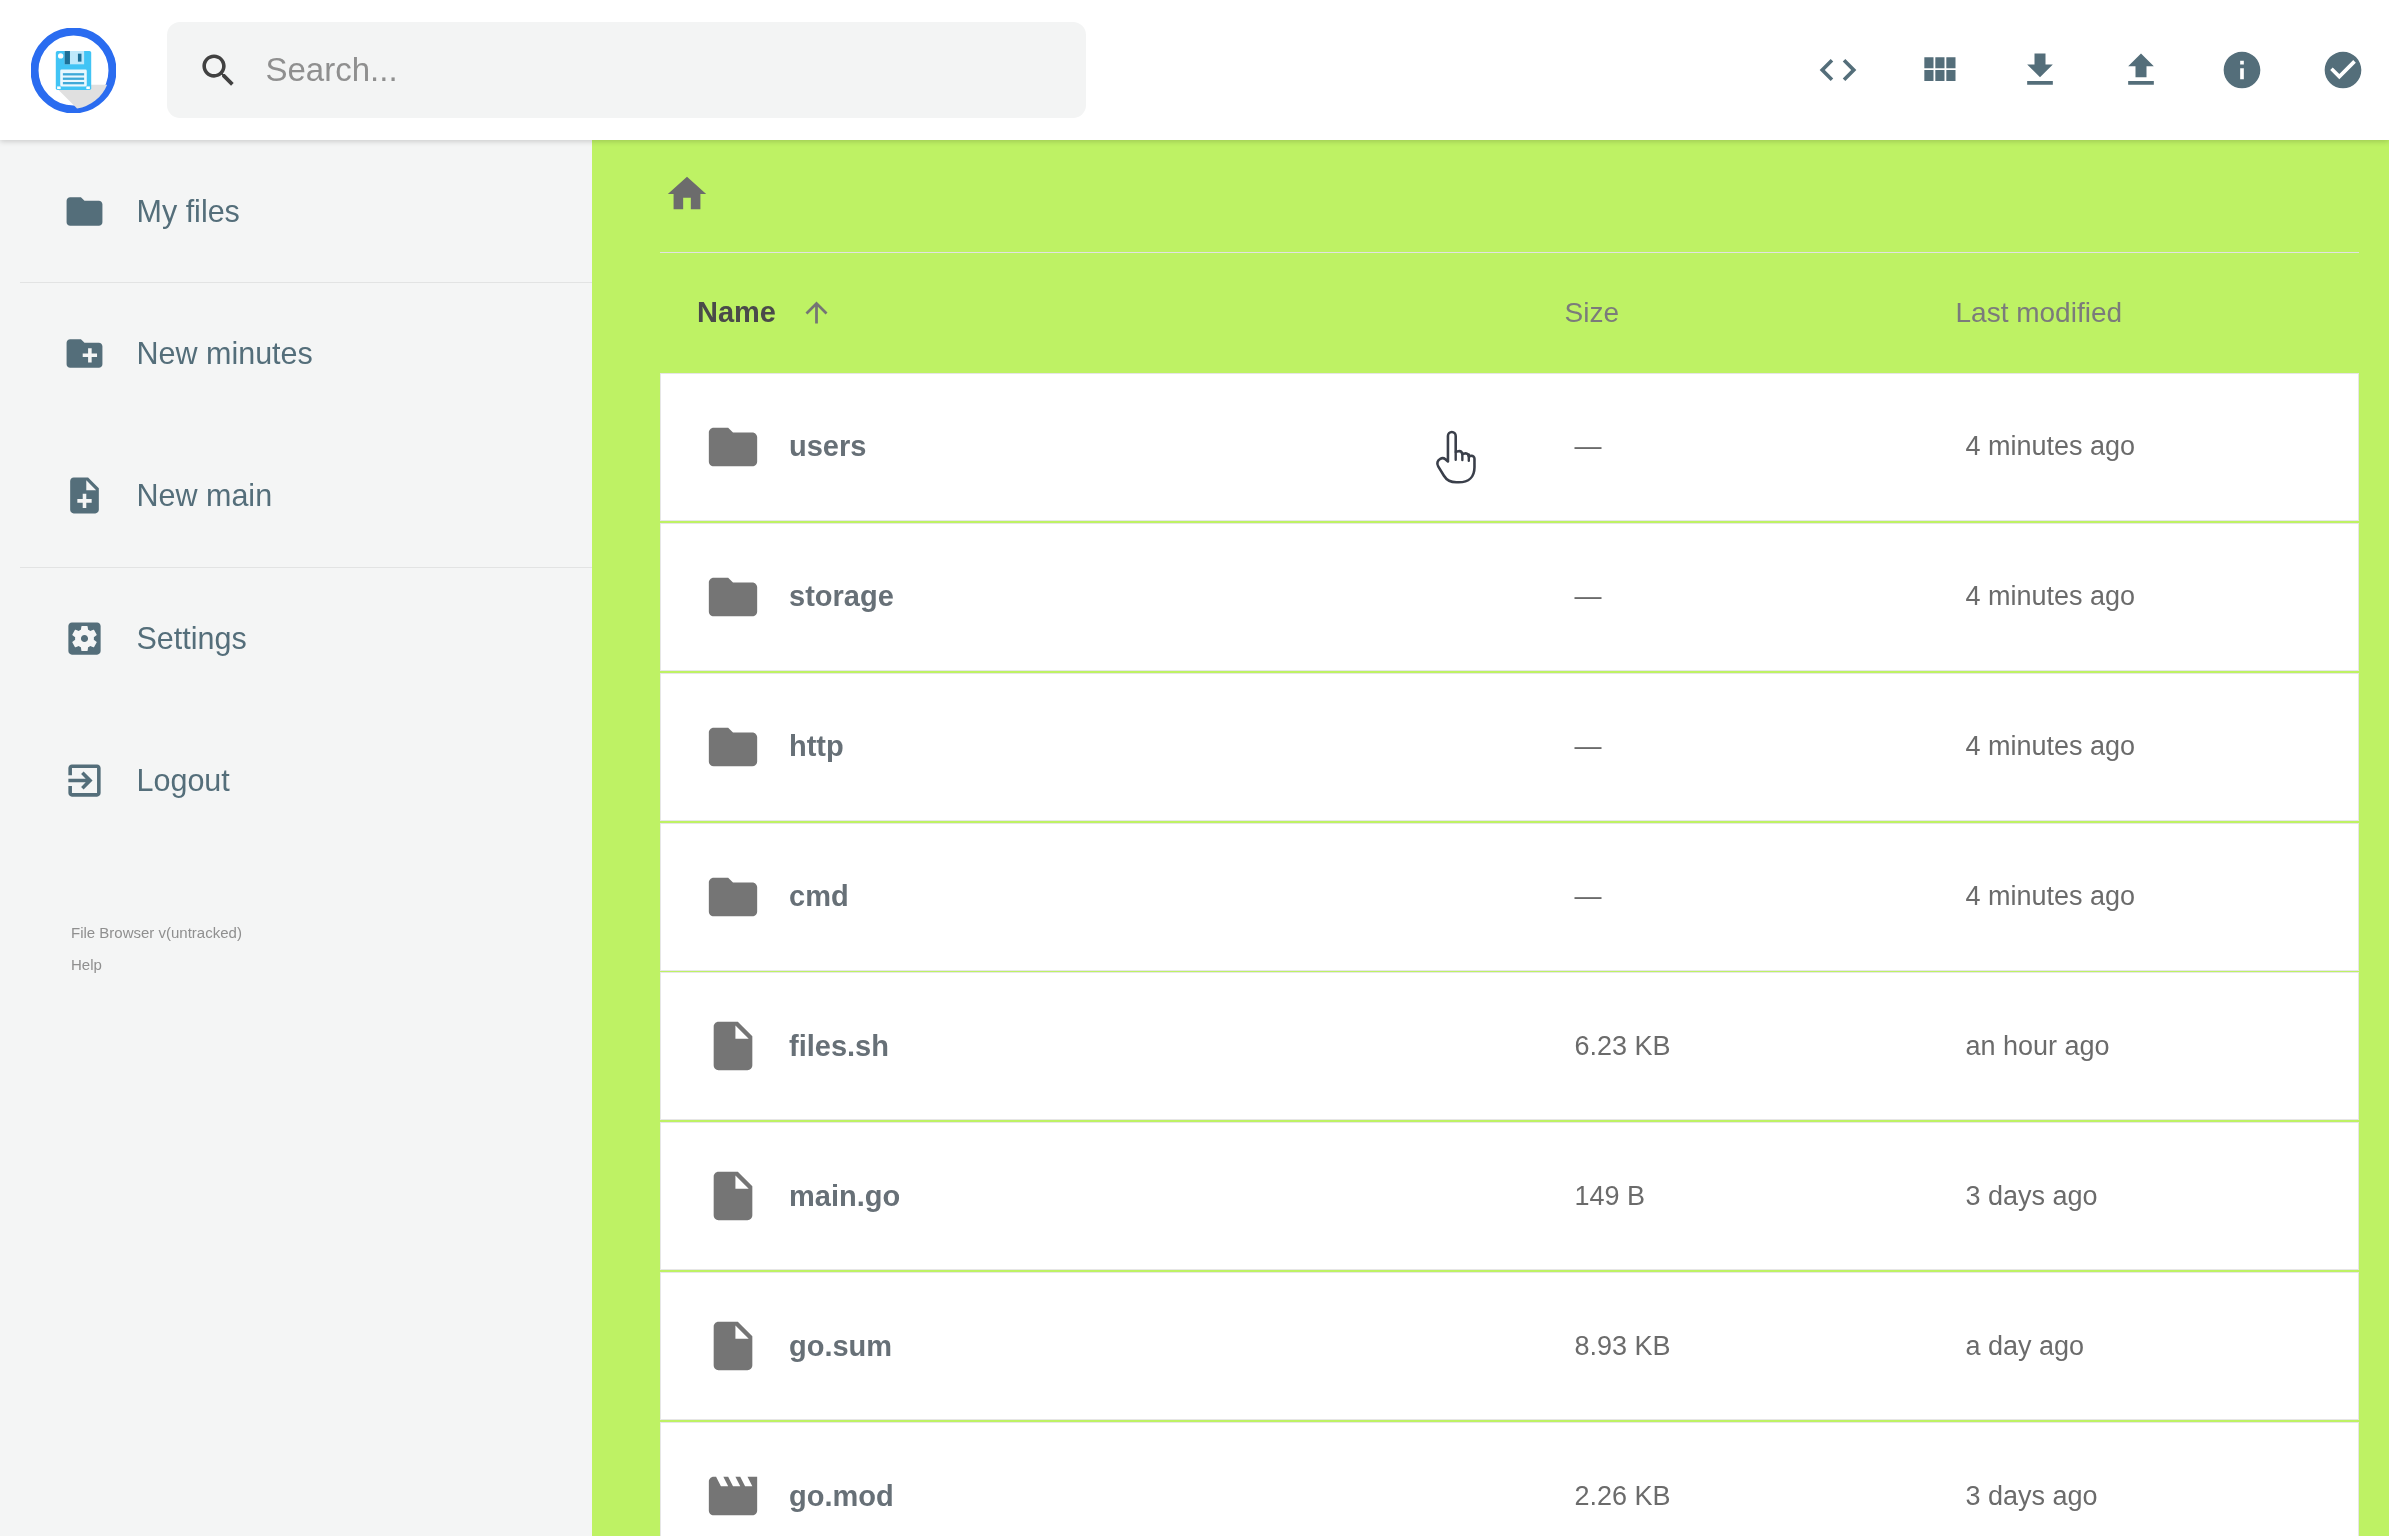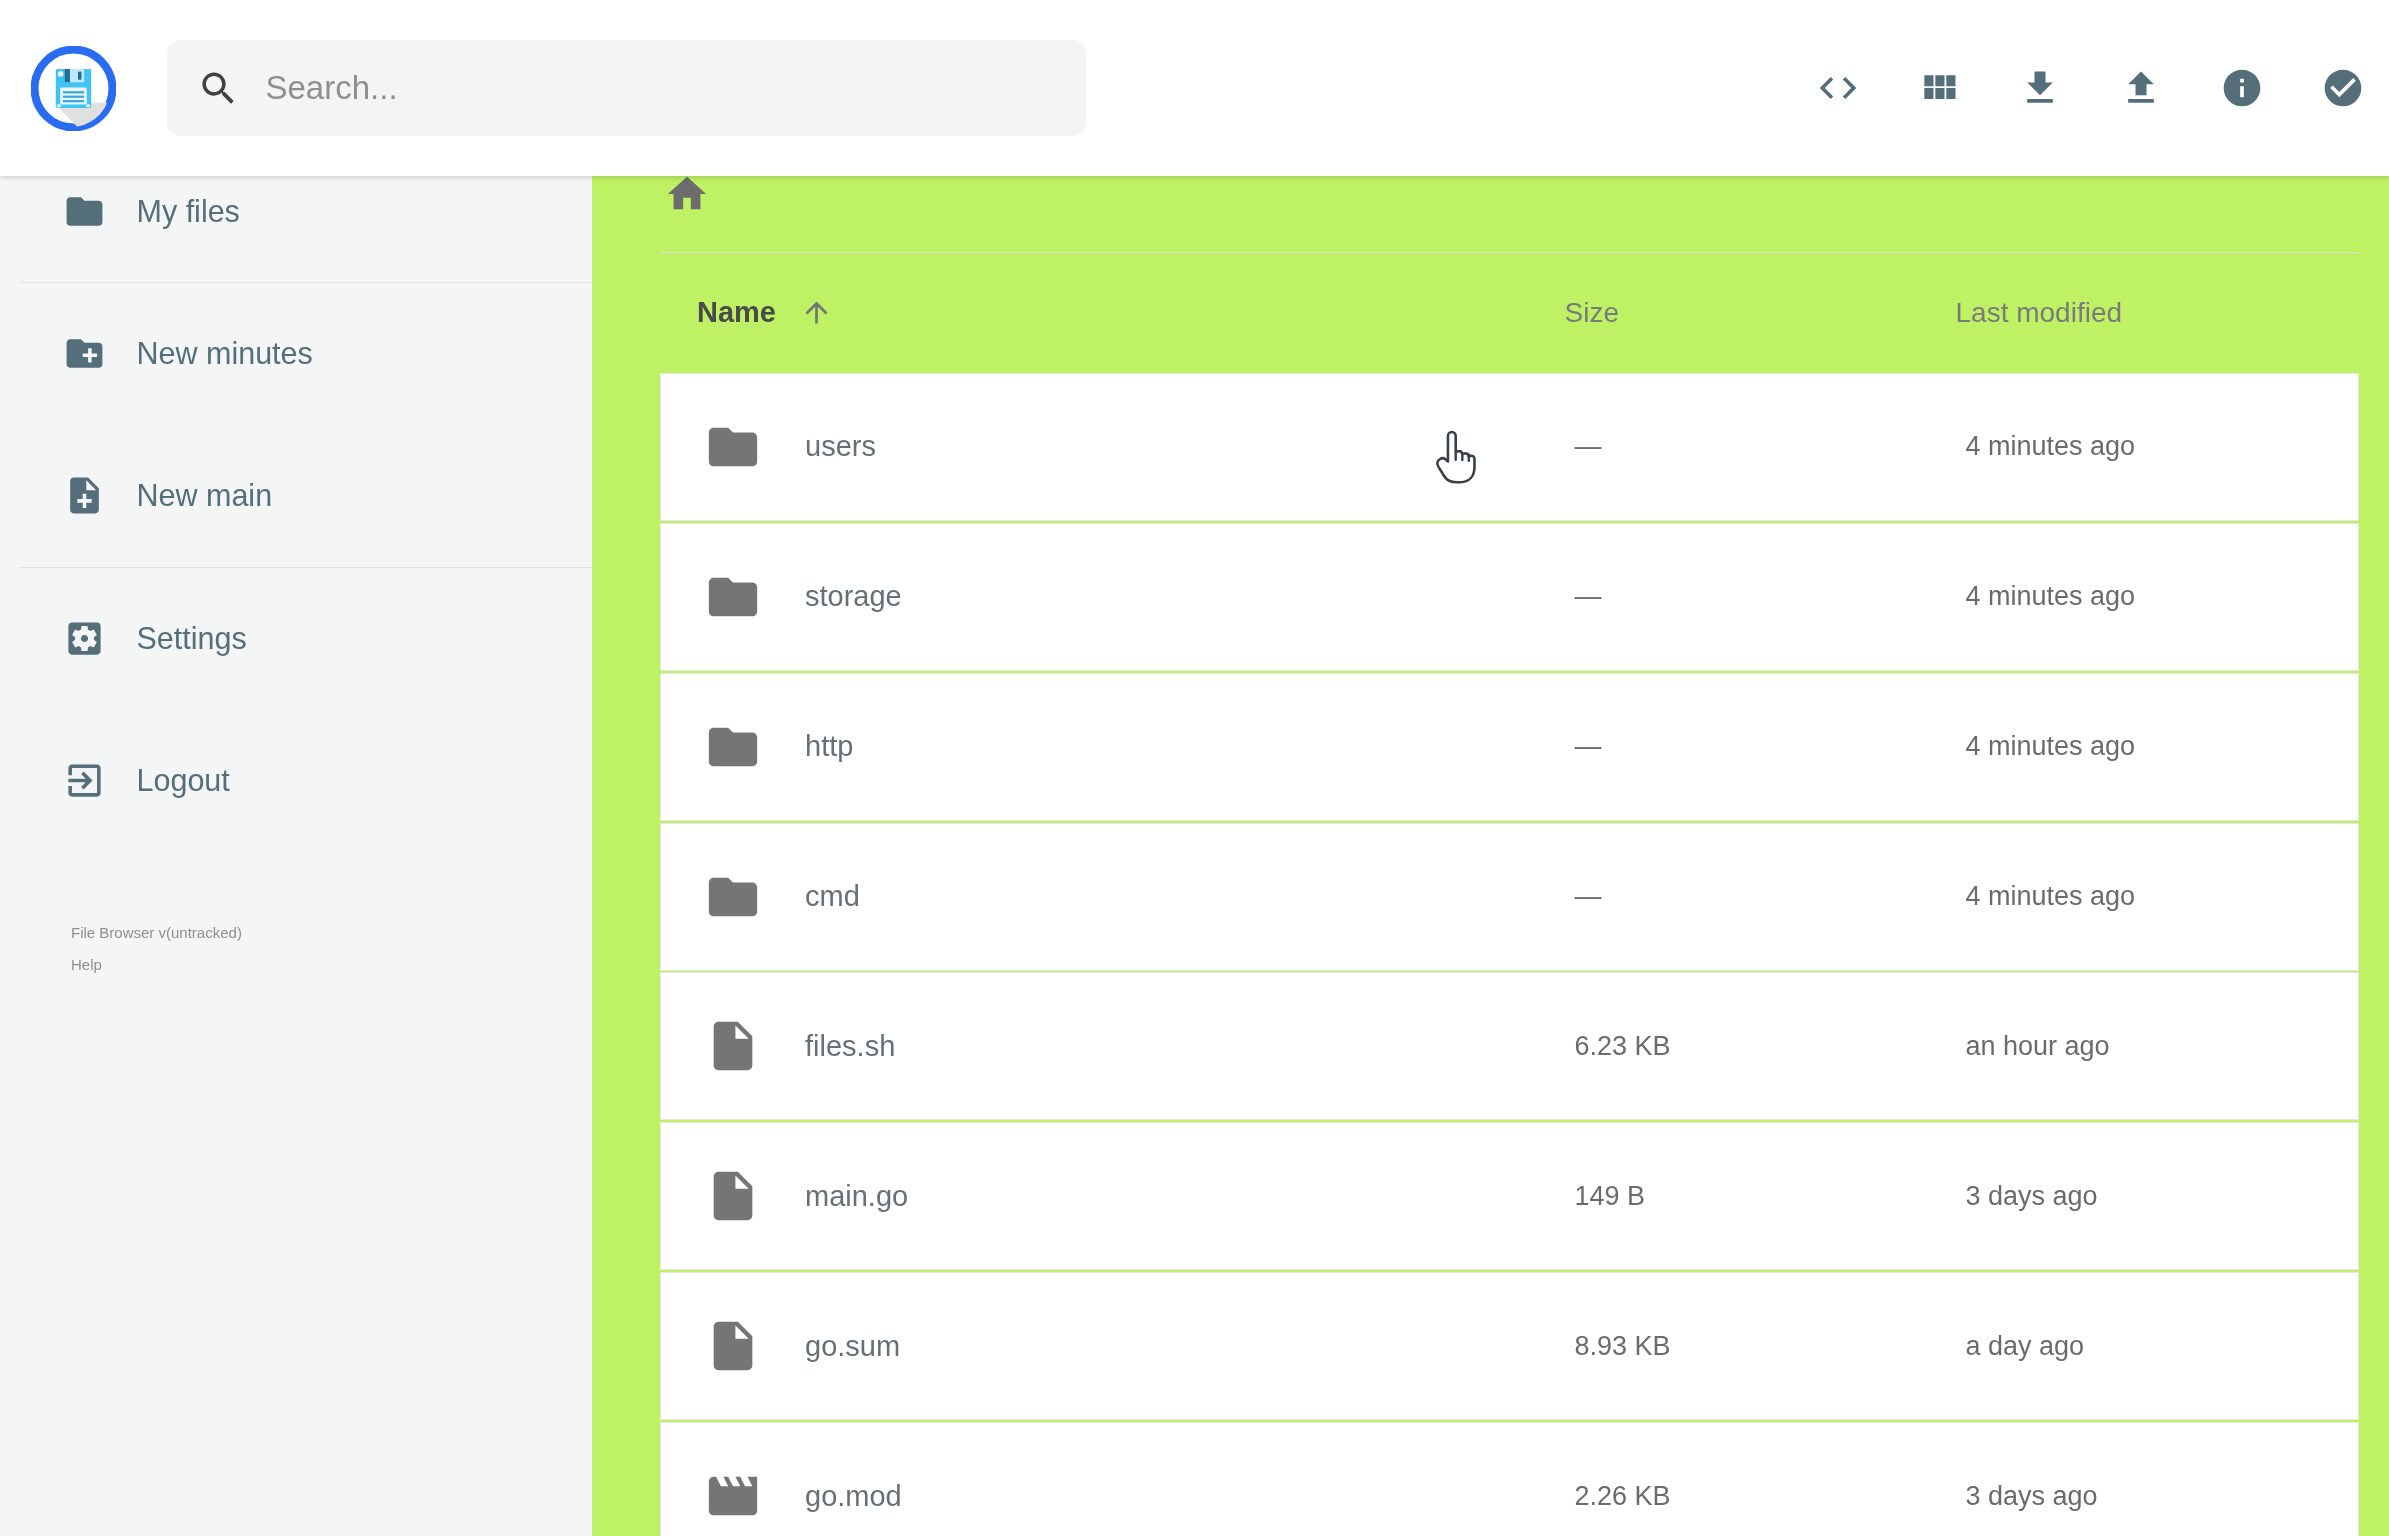--- a/index.html
+++ b/index.html
@@ -8,21 +8,21 @@
     width: 2389px; height: 1536px;
     overflow: hidden;
     font-family: "Liberation Sans", sans-serif;
     background: #f4f5f5;
     position: relative;
   }
 
   
   .topbar {
     position: absolute; top: 0; left: 0;
-    width: 2389px; height: 176px;
+    width: 2389px; height: 140px;
     background: #ffffff;
     box-shadow: 0 1.9px 5.6px rgba(0,0,0,0.18);
     display: flex; align-items: center;
     z-index: 10;
   }
   .logo {
     width: 85px; height: 85px;
     margin-left: 30.5px;
     flex: 0 0 auto;
     cursor: pointer;
@@ -96,21 +96,21 @@
   .sort-arrow svg { width: 33px; height: 33px; fill: #757575; display: block; }
 
   .row {
     height: 148px;
     background: #ffffff;
     border: 0.9px solid #e6e6e6;
     margin-bottom: 1.9px;
     display: flex; align-items: center;
     cursor: pointer;
   }
-  .row .c-name { padding-left: 43px; gap: 43px; }
+  .row .c-name { padding-left: 43px; gap: 27px; font-weight: bold; }
   .row-icon svg { width: 58px; height: 58px; fill: #757575; display: block; }
   .file-name { font-size: 29px; color: #677077; white-space: nowrap; }
   .cell-text { font-size: 27px; color: #6b6b6b; padding-left: 11px; display: inline-block; }
 
   
   .cursor {
     position: absolute; left: 1433px; top: 428px;
     width: 48px; height: 61px;
     z-index: 99; pointer-events: none;
   }

